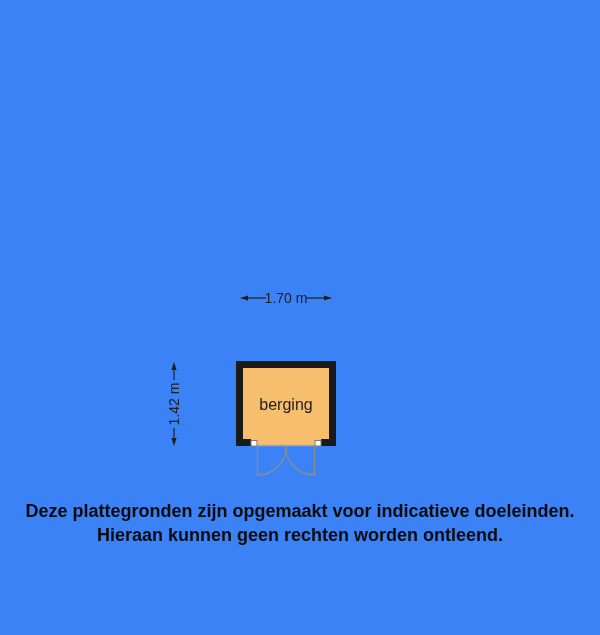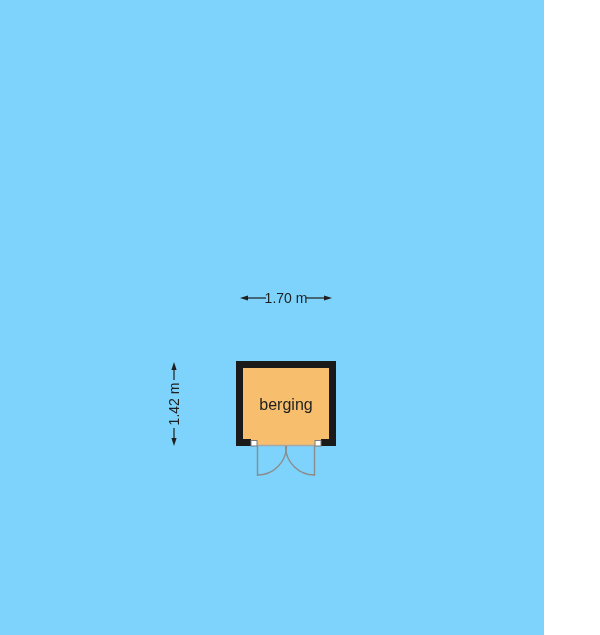--- a/index.html
+++ b/index.html
@@ -3,23 +3,23 @@
 <meta charset="utf-8">
 <style>
   html, body {
     margin: 0;
     padding: 0;
     background: #ffffff;
     font-family: "Liberation Sans", sans-serif;
   }
   .canvas {
     position: relative;
-    width: 544px;
+    width: 600px;
     height: 635px;
-    background: #7dd3fc;
+    background: #3b82f6;
     overflow: hidden;
     text-decoration: underline;
   }
   .plan-svg {
     position: absolute;
     left: 0;
     top: 0;
     width: 600px;
     height: 635px;
   }
@@ -103,14 +103,18 @@
 
     <g>
       <line class="door-line" x1="257.5" y1="446" x2="257.5" y2="476" stroke="#8C8C8C"></line>
       <path class="door-line" d="M 286.5,446 A 29,29 0 0 1 257.5,475" stroke="#8C8C8C"></path>
       <line class="door-line" x1="314.5" y1="446" x2="314.5" y2="476" stroke="#8C8C8C"></line>
       <path class="door-line" d="M 285.5,446 A 29,29 0 0 0 314.5,475" stroke="#8C8C8C"></path>
     </g>
 
   </svg>
 
+  <div class="disclaimer">
+    <div>Deze plattegronden zijn opgemaakt voor indicatieve doeleinden.</div>
+    <div>Hieraan kunnen geen rechten worden ontleend.</div>
+  </div>
 
 </div>
 
 </body></html>

